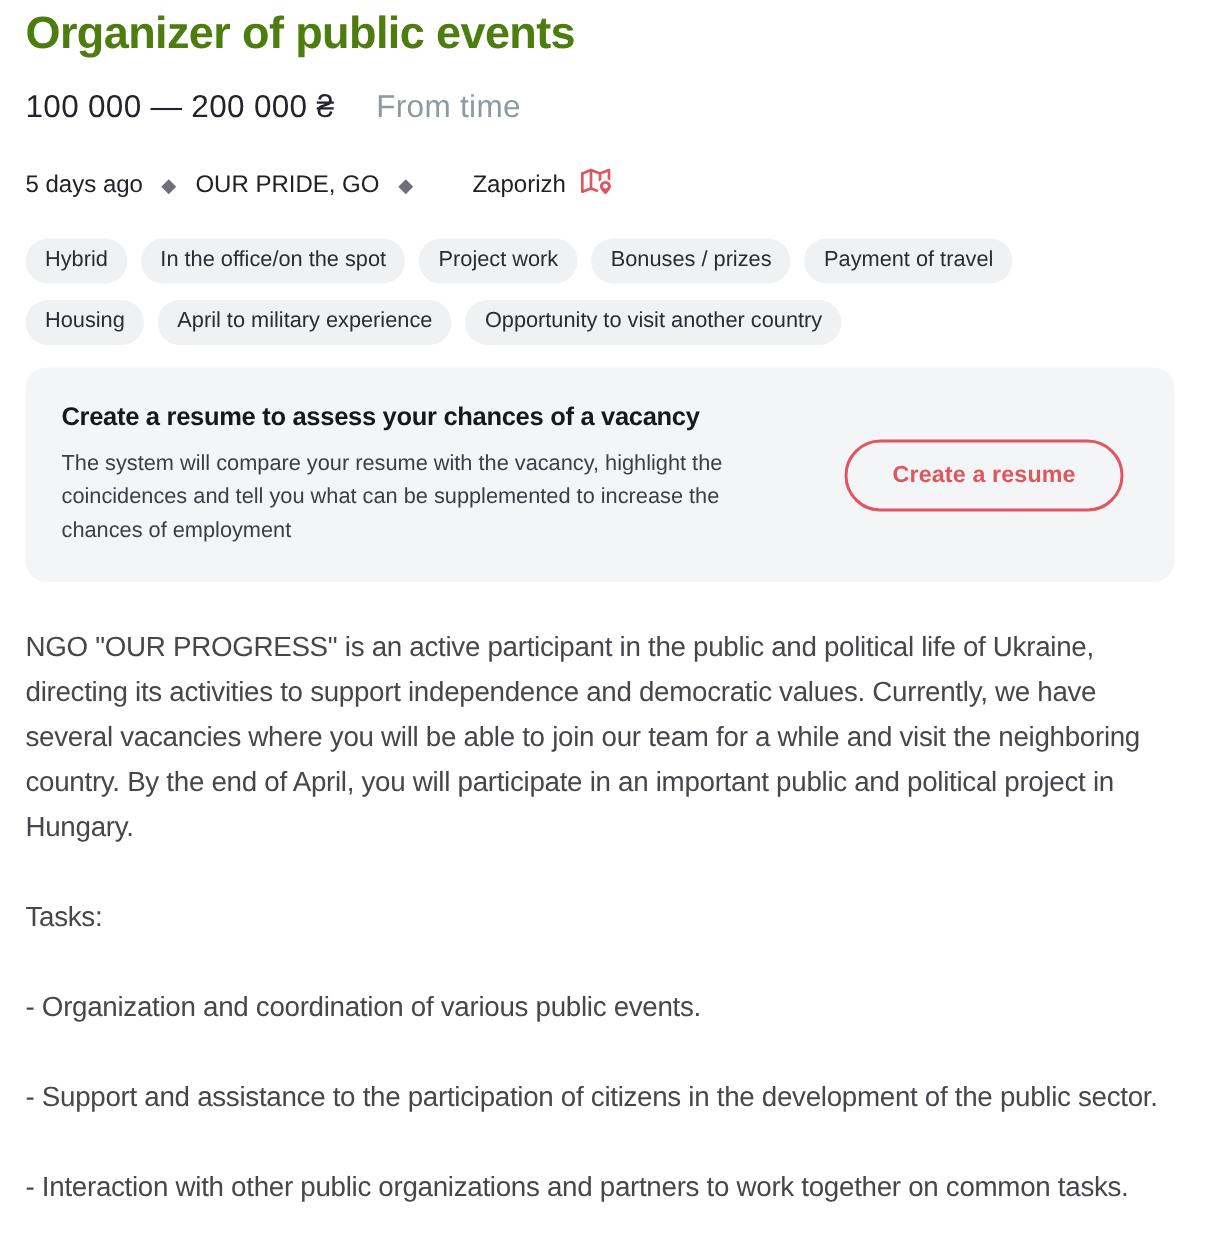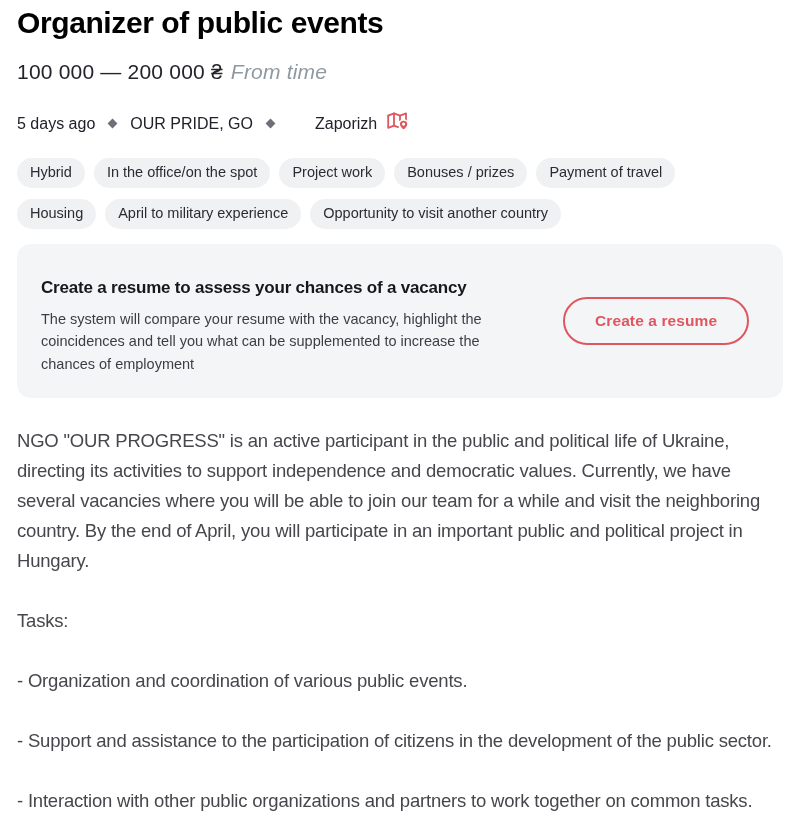--- a/index.html
+++ b/index.html
@@ -11,32 +11,32 @@
     font-family: "Liberation Sans", sans-serif;
     color: #1a1a21;
   }
   .page { padding: 6px 26px 20px 17px; }
 
   
   .vacancy-title {
     font-size: 30px;
     font-weight: 800;
     letter-spacing: -0.4px;
-    color: #000000;
+    color: #4d7c0f;
     line-height: 1.1;
   }
 
   
   .salary-row {
     margin-top: 21px;
     font-size: 21px;
     letter-spacing: 0.2px;
     color: #23232b;
   }
-  .salary-note { color: #8f99a2; margin-left: 2px; font-style: italic; }
+  .salary-note { color: #8f99a2; margin-left: 22px; }
 
   
   .meta-row {
     margin-top: 25px;
     display: flex;
     align-items: center;
     gap: 14px;
     font-size: 16px;
     color: #21212a;
   }
@@ -81,21 +81,21 @@
   .callout {
     margin-top: 15px;
     width: 766px;
     background: #f4f5f7;
     border-radius: 14px;
     padding: 23px 26px 23px 24px;
     display: flex;
     align-items: center;
     gap: 36px;
   }
-  .callout-text { flex: 1 1 auto; max-width: 486px; margin-top: 11px; }
+  .callout-text { flex: 1 1 auto; max-width: 486px; }
   .callout-title {
     font-size: 17px;
     font-weight: 800;
     letter-spacing: -0.2px;
     color: #17171c;
     margin-bottom: 10px;
   }
   .callout-desc {
     font-size: 14.5px;
     line-height: 1.55;

